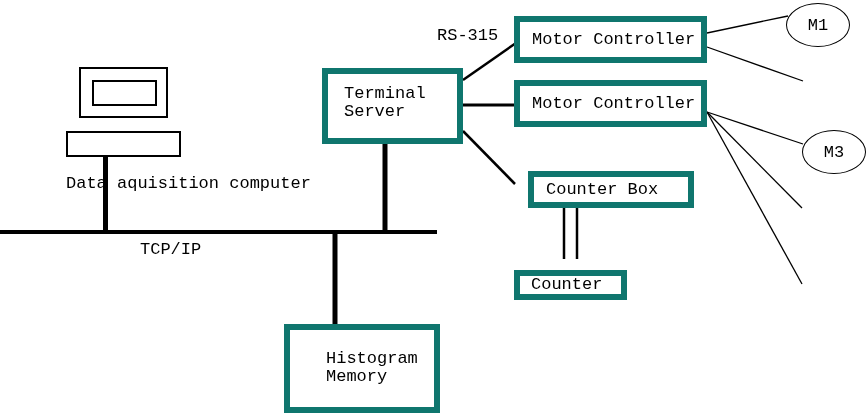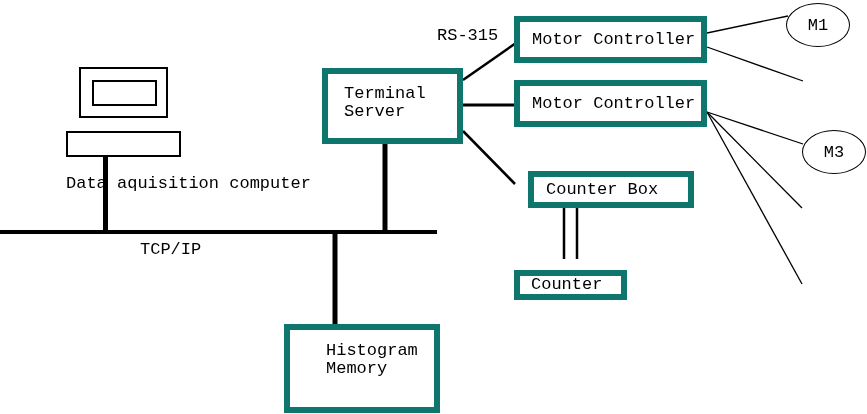--- a/index.html
+++ b/index.html
@@ -41,21 +41,21 @@
     background: transparent;
     box-sizing: border-box;
     z-index: 2;
   }
   
   #terminal-server   { left: 322px; top: 68px;  width: 141px; height: 76px; padding: 11px 0 0 16px; line-height: 18px; }
   #motor-controller-1{ left: 514px; top: 16px;  width: 193px; height: 47px; padding-left: 12px; }
   #motor-controller-2{ left: 514px; top: 80px;  width: 193px; height: 47px; padding-left: 12px; }
   #counter-box       { left: 528px; top: 171px; width: 166px; height: 37px; padding-left: 12px; }
   #counter           { left: 514px; top: 253px; width: 113px; height: 30px; padding: 0 0 0 11px; line-height: 18px; margin-top: 17px; }
-  #histogram-memory  { left: 284px; top: 324px; width: 156px; height: 89px; padding: 12px 0 0 36px; line-height: 18px; }
+  #histogram-memory  { left: 284px; top: 324px; width: 156px; height: 89px; padding: 20px 0 0 36px; line-height: 18px; }
   #monitor-outer { left: 79px; top: 67px;  width: 89px;  height: 51px; }
   #monitor-inner { left: 92px; top: 80px;  width: 65px;  height: 26px; }
   #keyboard      { left: 66px; top: 131px; width: 115px; height: 26px; }
   #label-computer { left: 66px;  top: 175px; }
   #label-bus      { left: 140px; top: 241px; }
   #label-serial   { left: 437px; top: 27px; }
   #m1 { left: 786px; top: 3px; }
   #m2 { left: 802px; top: 66px; }
   #m3 { left: 802px; top: 130px; }
   #m4 { left: 802px; top: 195px; }

